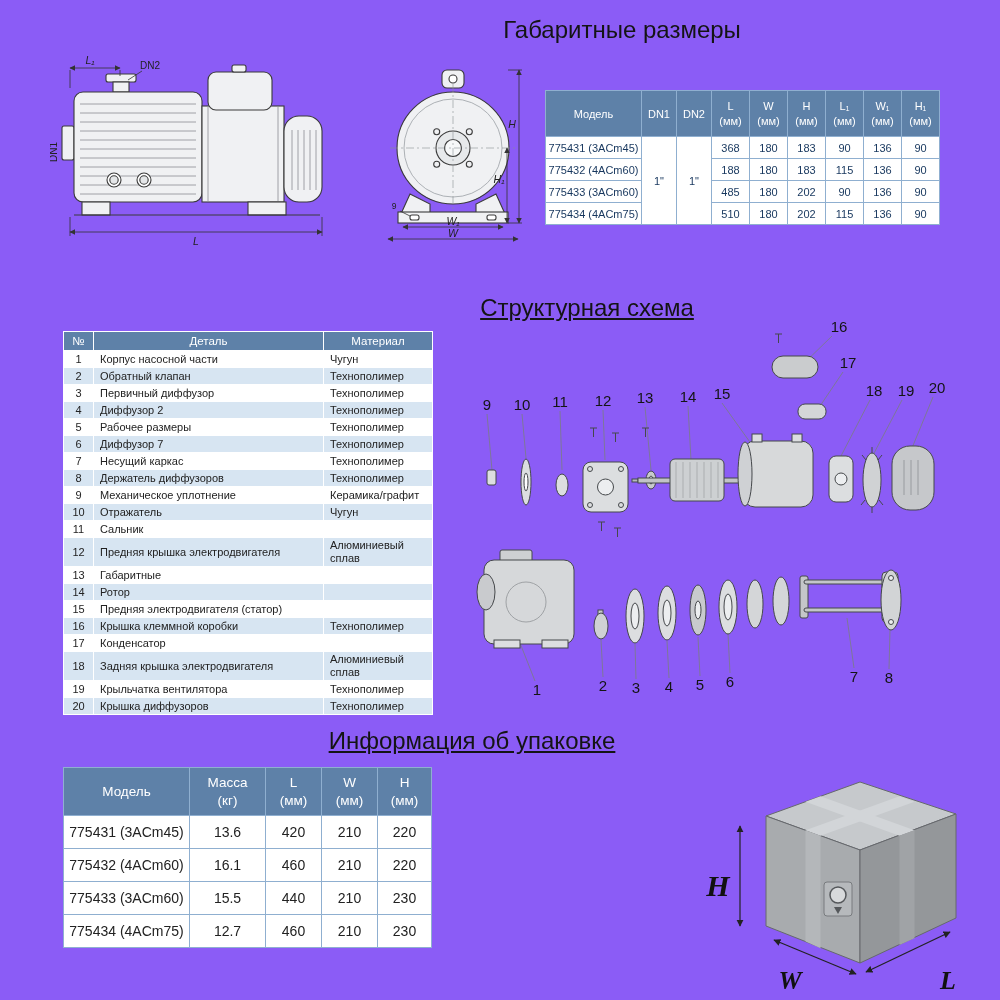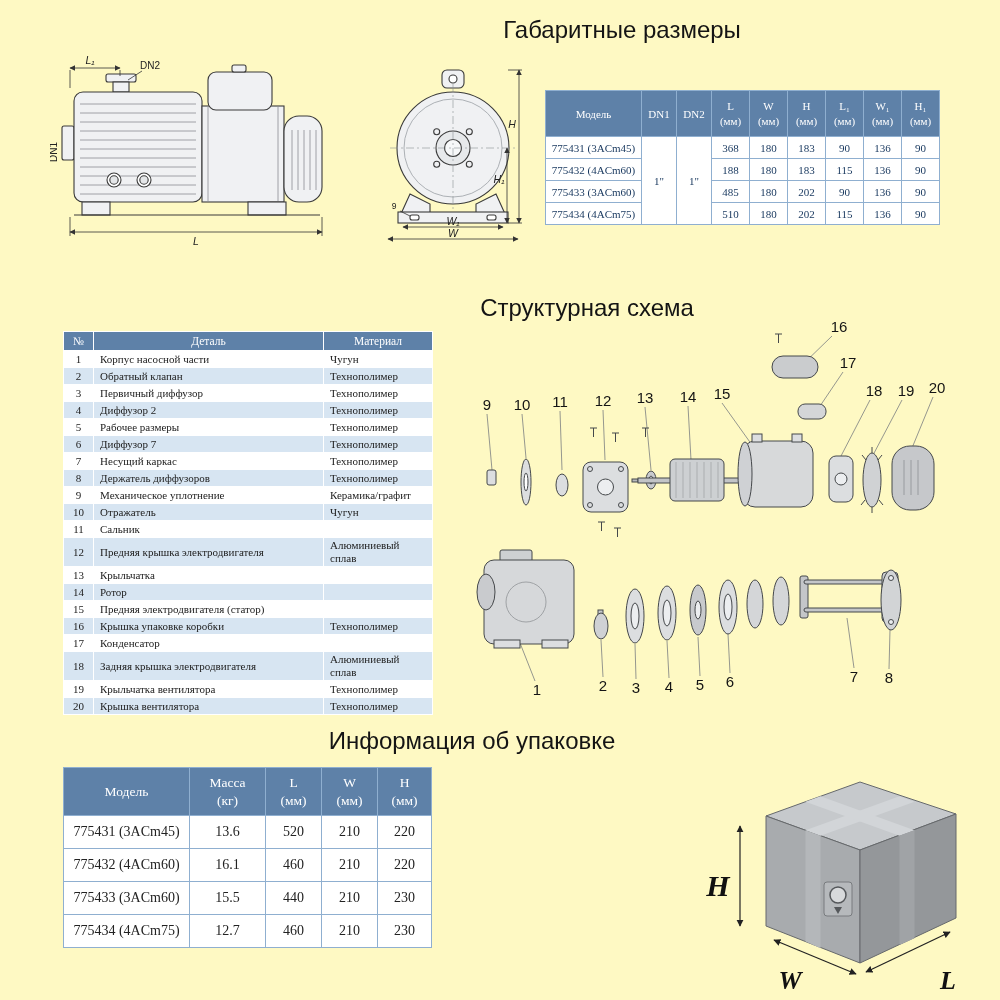--- a/index.html
+++ b/index.html
@@ -1,25 +1,25 @@
 <!DOCTYPE html>
 <html><head>
 <meta charset="utf-8">
 <style>
   *{margin:0;padding:0;box-sizing:border-box;}
   html,body{background:#fff;}
   body{width:1000px;height:1000px;font-family:"Liberation Sans","DejaVu Sans",sans-serif;}
-  .page{position:relative;width:1000px;height:1000px;background:#fef9c3;overflow:hidden;}
+  .page{position:relative;width:1000px;height:1000px;background:#8b5cf6;overflow:hidden;}
 
   .title{position:absolute;font-size:24px;color:#141414;text-align:center;white-space:nowrap;}
   .t1{top:16px;left:430px;width:384px;}
-  .t2{top:294px;left:395px;width:384px;}
-  .t3{top:727px;left:280px;width:384px;}
-
-  table{border-collapse:collapse;table-layout:fixed;font-family:Liberation Serif, serif;}
+  .t2{top:294px;left:395px;width:384px;text-decoration:underline;}
+  .t3{top:727px;left:280px;width:384px;text-decoration:underline;}
+
+  table{border-collapse:collapse;table-layout:fixed;}
   th{font-weight:normal;}
 
   
   .dim-table{position:absolute;left:545px;top:90px;width:394px;font-size:11px;}
   .dim-table th{background:#5e81a8;color:#fff;border:1px solid #8fafd0;padding:2px 1px;text-align:center;vertical-align:middle;}
   .dim-table thead tr{height:46px;}
   .dim-table td{border:1px solid #8fafd0;color:#16365d;text-align:center;height:22px;padding:1px 2px;background:#fff;}
   .ln{display:block;line-height:1.3;}
 
   
@@ -294,56 +294,56 @@
         <td>Сальник</td>
         <td></td>
       </tr>
         <tr>
         <td class="num">12</td>
         <td>Предняя крышка электродвигателя</td>
         <td>Алюминиевый сплав</td>
       </tr>
         <tr>
         <td class="num">13</td>
-        <td>Крыльчатка</td>
+        <td>Габаритные</td>
         <td></td>
       </tr>
         <tr>
         <td class="num">14</td>
         <td>Ротор</td>
         <td></td>
       </tr>
         <tr>
         <td class="num">15</td>
         <td>Предняя электродвигателя (статор)</td>
         <td></td>
       </tr>
         <tr>
         <td class="num">16</td>
-        <td>Крышка упаковке коробки</td>
+        <td>Крышка клеммной коробки</td>
         <td>Технополимер</td>
       </tr>
         <tr>
         <td class="num">17</td>
         <td>Конденсатор</td>
         <td></td>
       </tr>
         <tr>
         <td class="num">18</td>
         <td>Задняя крышка электродвигателя</td>
         <td>Алюминиевый сплав</td>
       </tr>
         <tr>
         <td class="num">19</td>
         <td>Крыльчатка вентилятора</td>
         <td>Технополимер</td>
       </tr>
         <tr>
         <td class="num">20</td>
-        <td>Крышка вентилятора</td>
+        <td>Крышка диффузоров</td>
         <td>Технополимер</td>
       </tr>
       </tbody>
   </table>
 
   <svg class="svgabs exploded" viewBox="0 0 525 400">
     <g stroke="#7a7d80" stroke-width="0.8" fill="none">
       <path d="M45 104L50 160M80 104L84 148M118 101L120 160M161 100L163 150M203 97L209 160M246 96L249 150M280 93L310 135"></path>
       <path d="M390 26L355 60M401 62L374 102M428 90L399 146M460 90L430 147M491 87L470 138"></path>
       <path d="M93 371L78 333M161 367L159 330M194 369L193 334M227 368L225 331M258 366L256 327M288 363L286 324M412 358L405 308M447 359L448 320"></path>
@@ -462,21 +462,21 @@
         <th>
             <span class="ln">H</span>
             <span class="ln">(мм)</span>
           </th>
       </tr>
     </thead>
     <tbody>
       <tr>
         <td>775431 (3ACm45)</td>
         <td>13.6</td>
-        <td>520</td>
+        <td>420</td>
         <td>210</td>
         <td>220</td>
       </tr>
       <tr>
         <td>775432 (4ACm60)</td>
         <td>16.1</td>
         <td>460</td>
         <td>210</td>
         <td>220</td>
       </tr>

